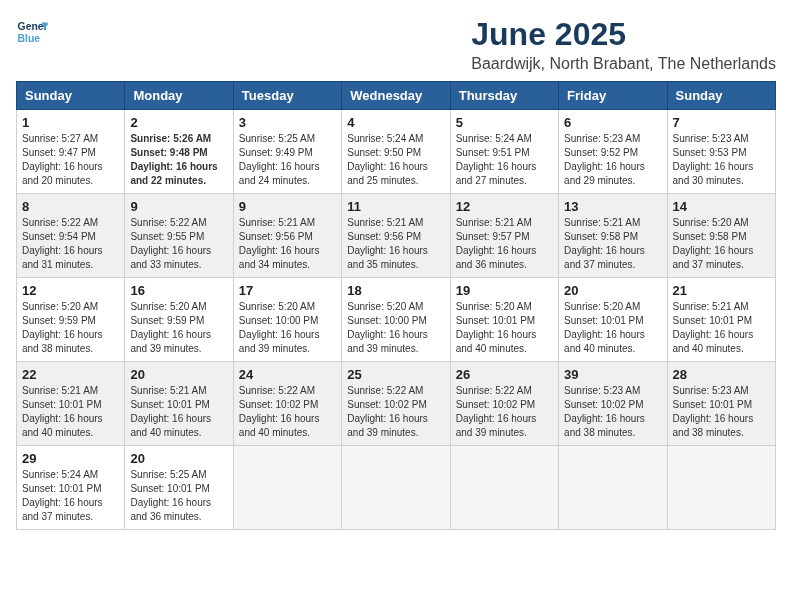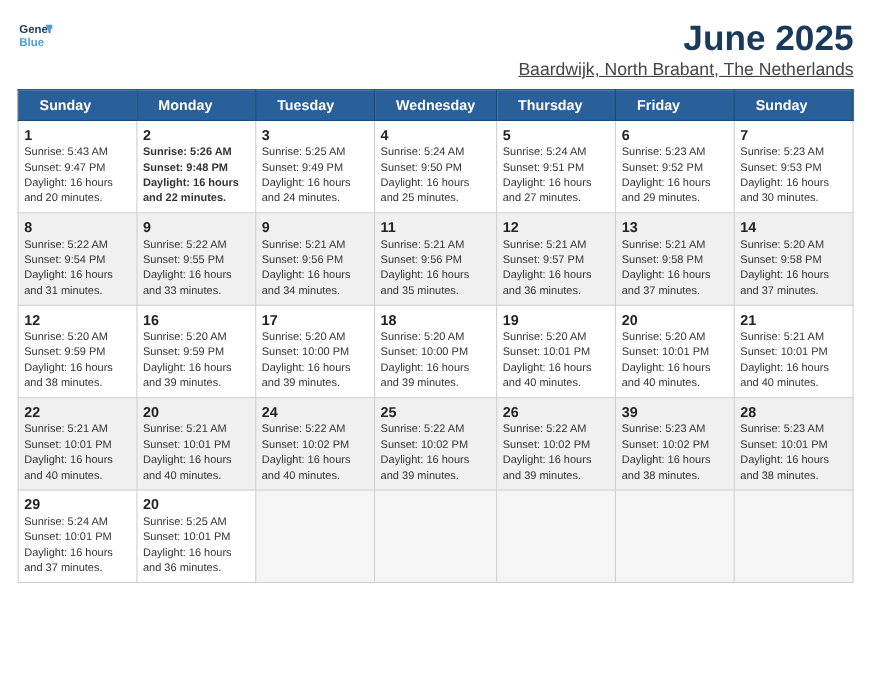--- a/index.html
+++ b/index.html
@@ -19,44 +19,42 @@
     .logo {
       display: flex;
       align-items: center;
       gap: 4px;
     }
     .logo-icon {
       width: 32px;
       height: 32px;
     }
     .title-block {
-      text-align: right;
     }
     .calendar-title {
       font-size: 32px;
       font-weight: bold;
       color: #1a3a5c;
     }
     .calendar-subtitle {
       font-size: 16px;
       color: #444;
       margin-top: 2px;
-      text-decoration: underline;
     }
     .calendar-table {
       width: 100%;
       border-collapse: collapse;
       margin-top: 8px;
     }
     .calendar-table th {
       background: #2a6099;
       color: #fff;
       font-size: 13px;
       font-weight: bold;
-      padding: 6px 19px;
+      padding: 6px 8px;
       text-align: left;
       border: 1px solid #1a4a7a;
     }
     .calendar-table td {
       vertical-align: top;
       padding: 5px 5px;
       border: 1px solid #d0d0d0;
       background: #fff;
       min-height: 80px;
       font-size: 10.5px;
@@ -107,21 +105,21 @@
         <th>Wednesday</th>
         <th>Thursday</th>
         <th>Friday</th>
         <th>Sunday</th>
       </tr>
   </thead>
   <tbody id="calendar-body">
   <tr>
         <td>
           <span class="day-number">1</span>
-          <div class="day-info" style="white-space: pre-line;">Sunrise: 5:43 AM
+          <div class="day-info" style="white-space: pre-line;">Sunrise: 5:27 AM
 Sunset: 9:47 PM
 Daylight: 16 hours
 and 20 minutes.</div>
         </td>
         <td>
           <span class="day-number">2</span>
           <div class="day-info" style="white-space: pre-line; font-weight: bold;">Sunrise: 5:26 AM
 Sunset: 9:48 PM
 Daylight: 16 hours
 and 22 minutes.</div>

